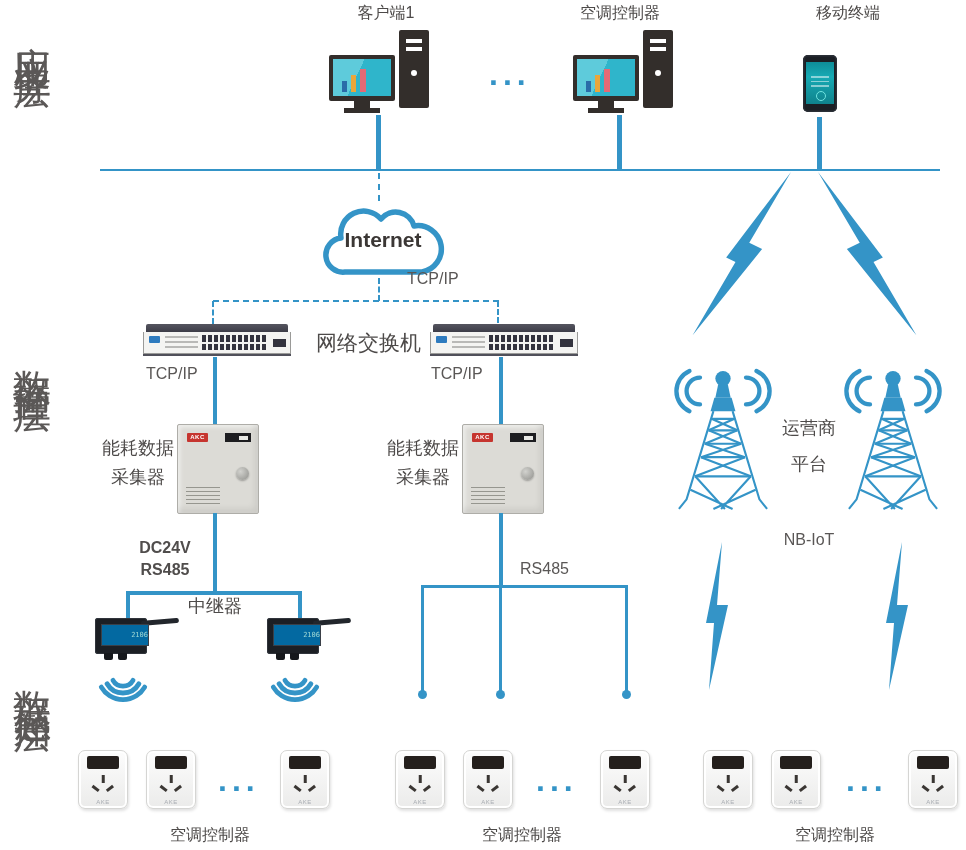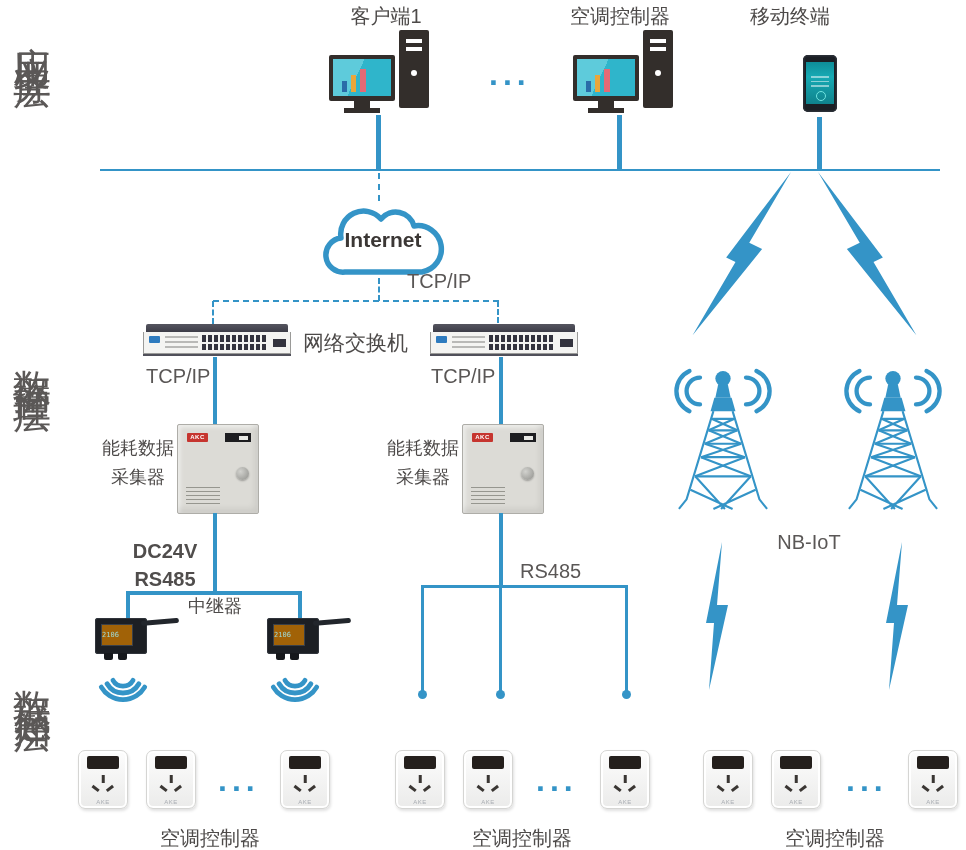--- a/index.html
+++ b/index.html
@@ -6,21 +6,21 @@
     --accent:#3494c7;
     --dark:#332e2b;
     --txt:#4d4a49;
     --txt2:#5a5756;
   }
   *{margin:0;padding:0;box-sizing:border-box}
   body{background:#fff;font-family:"Liberation Sans","DejaVu Sans",sans-serif}
   .canvas{position:relative;width:966px;height:850px;background:#fff;overflow:hidden}
 
   
-  .lbl{position:absolute;color:var(--txt);font-size:20px;white-space:nowrap}
+  .lbl{position:absolute;color:var(--txt);font-size:16px;white-space:nowrap}
   .lbl.center{text-align:center;white-space:normal}
   .layer-label{position:absolute;left:6px;writing-mode:vertical-rl;text-orientation:upright;
     font-size:38px;letter-spacing:7px;color:#5b5857;font-weight:500}
   .dots{position:absolute;color:var(--accent);font-weight:700;font-size:32px;letter-spacing:5px;line-height:1}
 
   
   .hl,.vl{position:absolute;background:var(--accent)}
   .dh{position:absolute;border-top:2px dashed var(--accent)}
   .dv{position:absolute;border-left:2px dashed var(--accent)}
   .dot{position:absolute;width:9px;height:9px;border-radius:50%;background:var(--accent)}
@@ -76,22 +76,22 @@
   .col-knob{position:absolute;right:9px;top:42px;width:13px;height:13px;border-radius:50%;
     background:radial-gradient(circle at 35% 35%,#d2d2ce,#8f8f8b);box-shadow:0 1px 2px rgba(0,0,0,.3)}
   .col-sticker{position:absolute;left:8px;bottom:9px;width:34px;height:17px;
     background:repeating-linear-gradient(180deg,#96968f 0 1px,transparent 1px 4px)}
 
   
   .repeater{position:absolute;top:618px;width:52px;height:36px;background:#1c1f24;border-radius:3px;
     box-shadow:inset 0 0 0 1px #30343b}
   .rep-antenna{position:absolute;left:46px;top:3px;width:38px;height:5px;background:#22262c;border-radius:3px;
     transform:rotate(-5deg);transform-origin:left center}
-  .rep-screen{position:absolute;left:6px;top:6px;width:32px;height:22px;background:#a16207;border:1px solid #3a4048;
-    color:#9fd8d4;font-size:7px;text-align:left;line-height:20px;font-family:"DejaVu Sans Mono",monospace}
+  .rep-screen{position:absolute;left:6px;top:6px;width:48px;height:22px;background:#0369a1;border:1px solid #3a4048;
+    color:#9fd8d4;font-size:7px;text-align:right;line-height:20px;font-family:"DejaVu Sans Mono",monospace}
   .rep-foot{position:absolute;bottom:-6px;width:9px;height:7px;background:#16181c;border-radius:0 0 2px 2px}
   .f1{left:9px}.f2{left:23px}
 
   
   .socket{position:absolute;top:750px;width:50px;height:59px;border:1px solid #d5d5d3;border-radius:7px;
     background:linear-gradient(180deg,#fdfdfd,#ebebea);box-shadow:inset 0 0 0 2px #fff,1px 2px 3px rgba(0,0,0,.12)}
   .socket::before{content:"";position:absolute;left:8px;top:5px;width:32px;height:13px;background:#241f1c;border-radius:2px}
   .holes{position:absolute;left:50%;top:24px;width:2.5px;height:8px;background:#3a3633;transform:translateX(-50%)}
   .holes::before{content:"";position:absolute;left:-10px;top:12px;width:8px;height:2.5px;background:#3a3633;transform:rotate(38deg)}
   .holes::after{content:"";position:absolute;left:4px;top:12px;width:8px;height:2.5px;background:#3a3633;transform:rotate(-38deg)}
@@ -106,21 +106,21 @@
 <body>
 
 <div class="canvas">
 
   <div class="layer-label" style="top:16px">应用业务层</div>
   <div class="layer-label" style="top:340px">数据管理层</div>
   <div class="layer-label" style="top:660px">数据感知层</div>
 
   <div class="lbl center" style="left:336px;top:3px;width:100px">客户端1</div>
   <div class="lbl center" style="left:570px;top:3px;width:100px">空调控制器</div>
-  <div class="lbl center" style="left:740px;top:3px;width:100px">移动终端</div>
+  <div class="lbl center" style="left:798px;top:3px;width:100px">移动终端</div>
 
   <div class="pc" style="left:329px;top:30px">
     <div class="monitor">
       <div class="screen">
         <i class="bar b1"></i>
           <i class="bar b2"></i>
           <i class="bar b3"></i>
       </div>
     </div>
     <div class="stand"></div>
@@ -166,21 +166,21 @@
 
   <div class="switch" style="left:143px;top:324px">
     <div class="sw-top"></div>
     <div class="sw-face">
       <span class="sw-logo"></span>
       <span class="sw-print"></span>
       <span class="sw-ports"></span>
       <span class="sw-uplink"></span>
     </div>
   </div>
-  <div class="lbl" style="left:303px;top:329px;font-size:21px">网络交换机</div>
+  <div class="lbl" style="left:316px;top:329px;font-size:21px">网络交换机</div>
   <div class="switch" style="left:430px;top:324px">
     <div class="sw-top"></div>
     <div class="sw-face">
       <span class="sw-logo"></span>
       <span class="sw-print"></span>
       <span class="sw-ports"></span>
       <span class="sw-uplink"></span>
     </div>
   </div>
 
@@ -288,20 +288,24 @@
     <path class="fillb" d="M39,34 L57,34 L61,48 L35,48 Z"></path>
     <g class="stroke" stroke-width="2.2">
       <path d="M38,48 L10,140 L2,150"></path>
         <path d="M58,48 L86,140 L94,150"></path>
       <path d="M36,56 H60 M33,68 H63 M29,82 H67 M25,96 H71 M19,116 H77"></path>
       <path d="M36,56 L63,68 M60,56 L33,68 M33,68 L67,82 M63,68 L29,82 M29,82 L71,96 M67,82 L25,96 M25,96 L77,116 M71,96 L19,116"></path>
       <path d="M19,116 L50,150 M77,116 L46,150 M14,130 L58,150 M82,130 L38,150"></path>
     </g>
   </svg>
 
+  <div class="lbl center" style="left:770px;top:410px;width:78px;font-size:18px;line-height:2">
+    <span>运营商</span><br>
+    <span>平台</span>
+  </div>
 
   <div class="lbl center" style="left:770px;top:531px;width:78px;color:var(--txt2)">NB-IoT</div>
 
   <svg style="left:703px;top:542px" width="28" height="150" viewBox="0 0 28 150">
     <polygon class="fillb" points="19,0 3,81 11,81 6,148 25,63 14,63"></polygon>
   </svg>
   <svg style="left:883px;top:542px" width="28" height="150" viewBox="0 0 28 150">
     <polygon class="fillb" points="19,0 3,81 11,81 6,148 25,63 14,63"></polygon>
   </svg>
 

